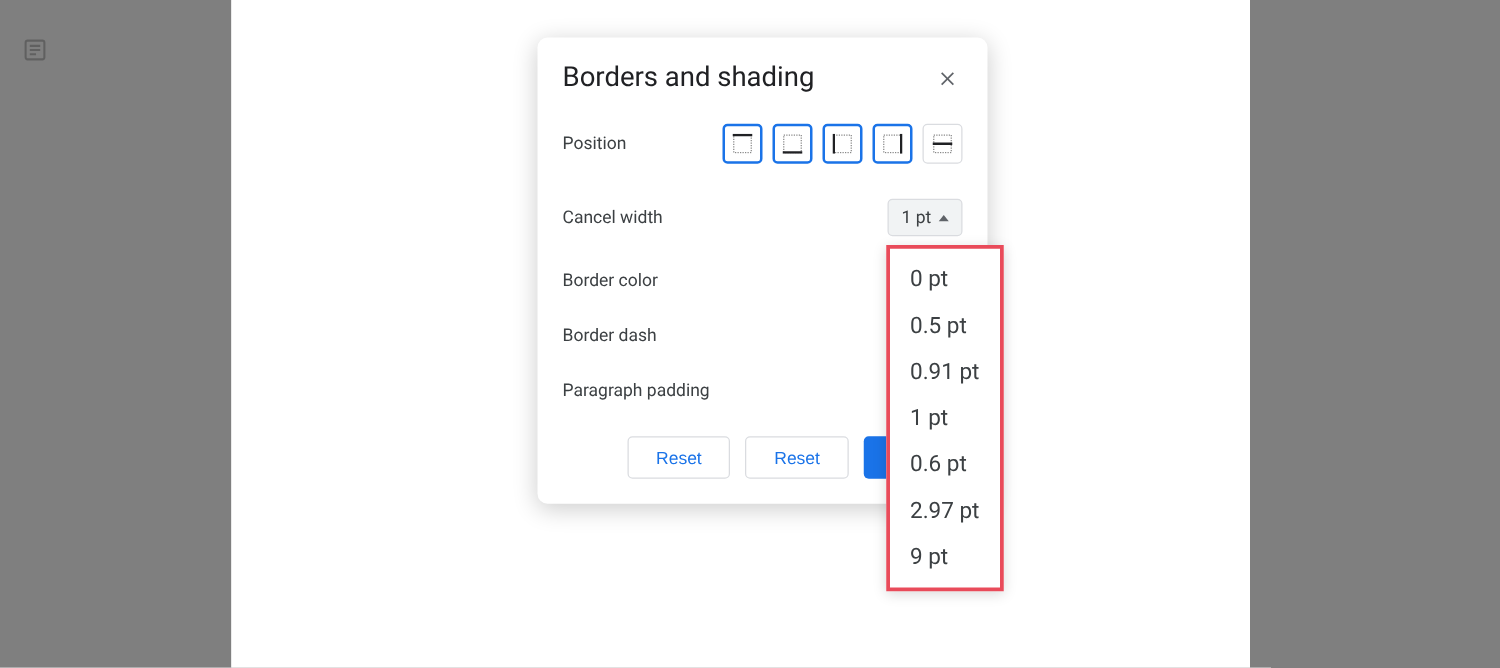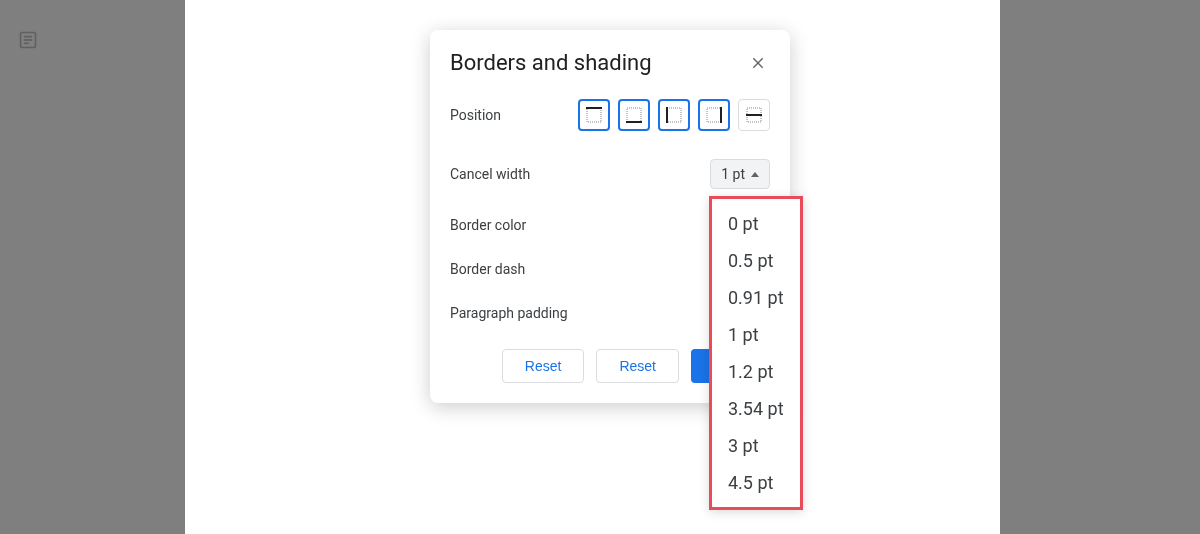--- a/index.html
+++ b/index.html
@@ -254,17 +254,16 @@
     <button class="btn">Reset</button>
     <button class="btn primary">Apply</button>
   </div>
 </div>
 
 <div class="dropdown-menu">
   <div class="dropdown-item">0 pt</div>
   <div class="dropdown-item">0.5 pt</div>
   <div class="dropdown-item">0.91 pt</div>
   <div class="dropdown-item">1 pt</div>
-  <div class="dropdown-item">1.2 pt</div>
-  <div class="dropdown-item">3.54 pt</div>
-  <div class="dropdown-item">3 pt</div>
-  <div class="dropdown-item">4.5 pt</div>
+  <div class="dropdown-item">0.6 pt</div>
+  <div class="dropdown-item">2.97 pt</div>
+  <div class="dropdown-item">9 pt</div>
 </div>
 
 </body></html>

